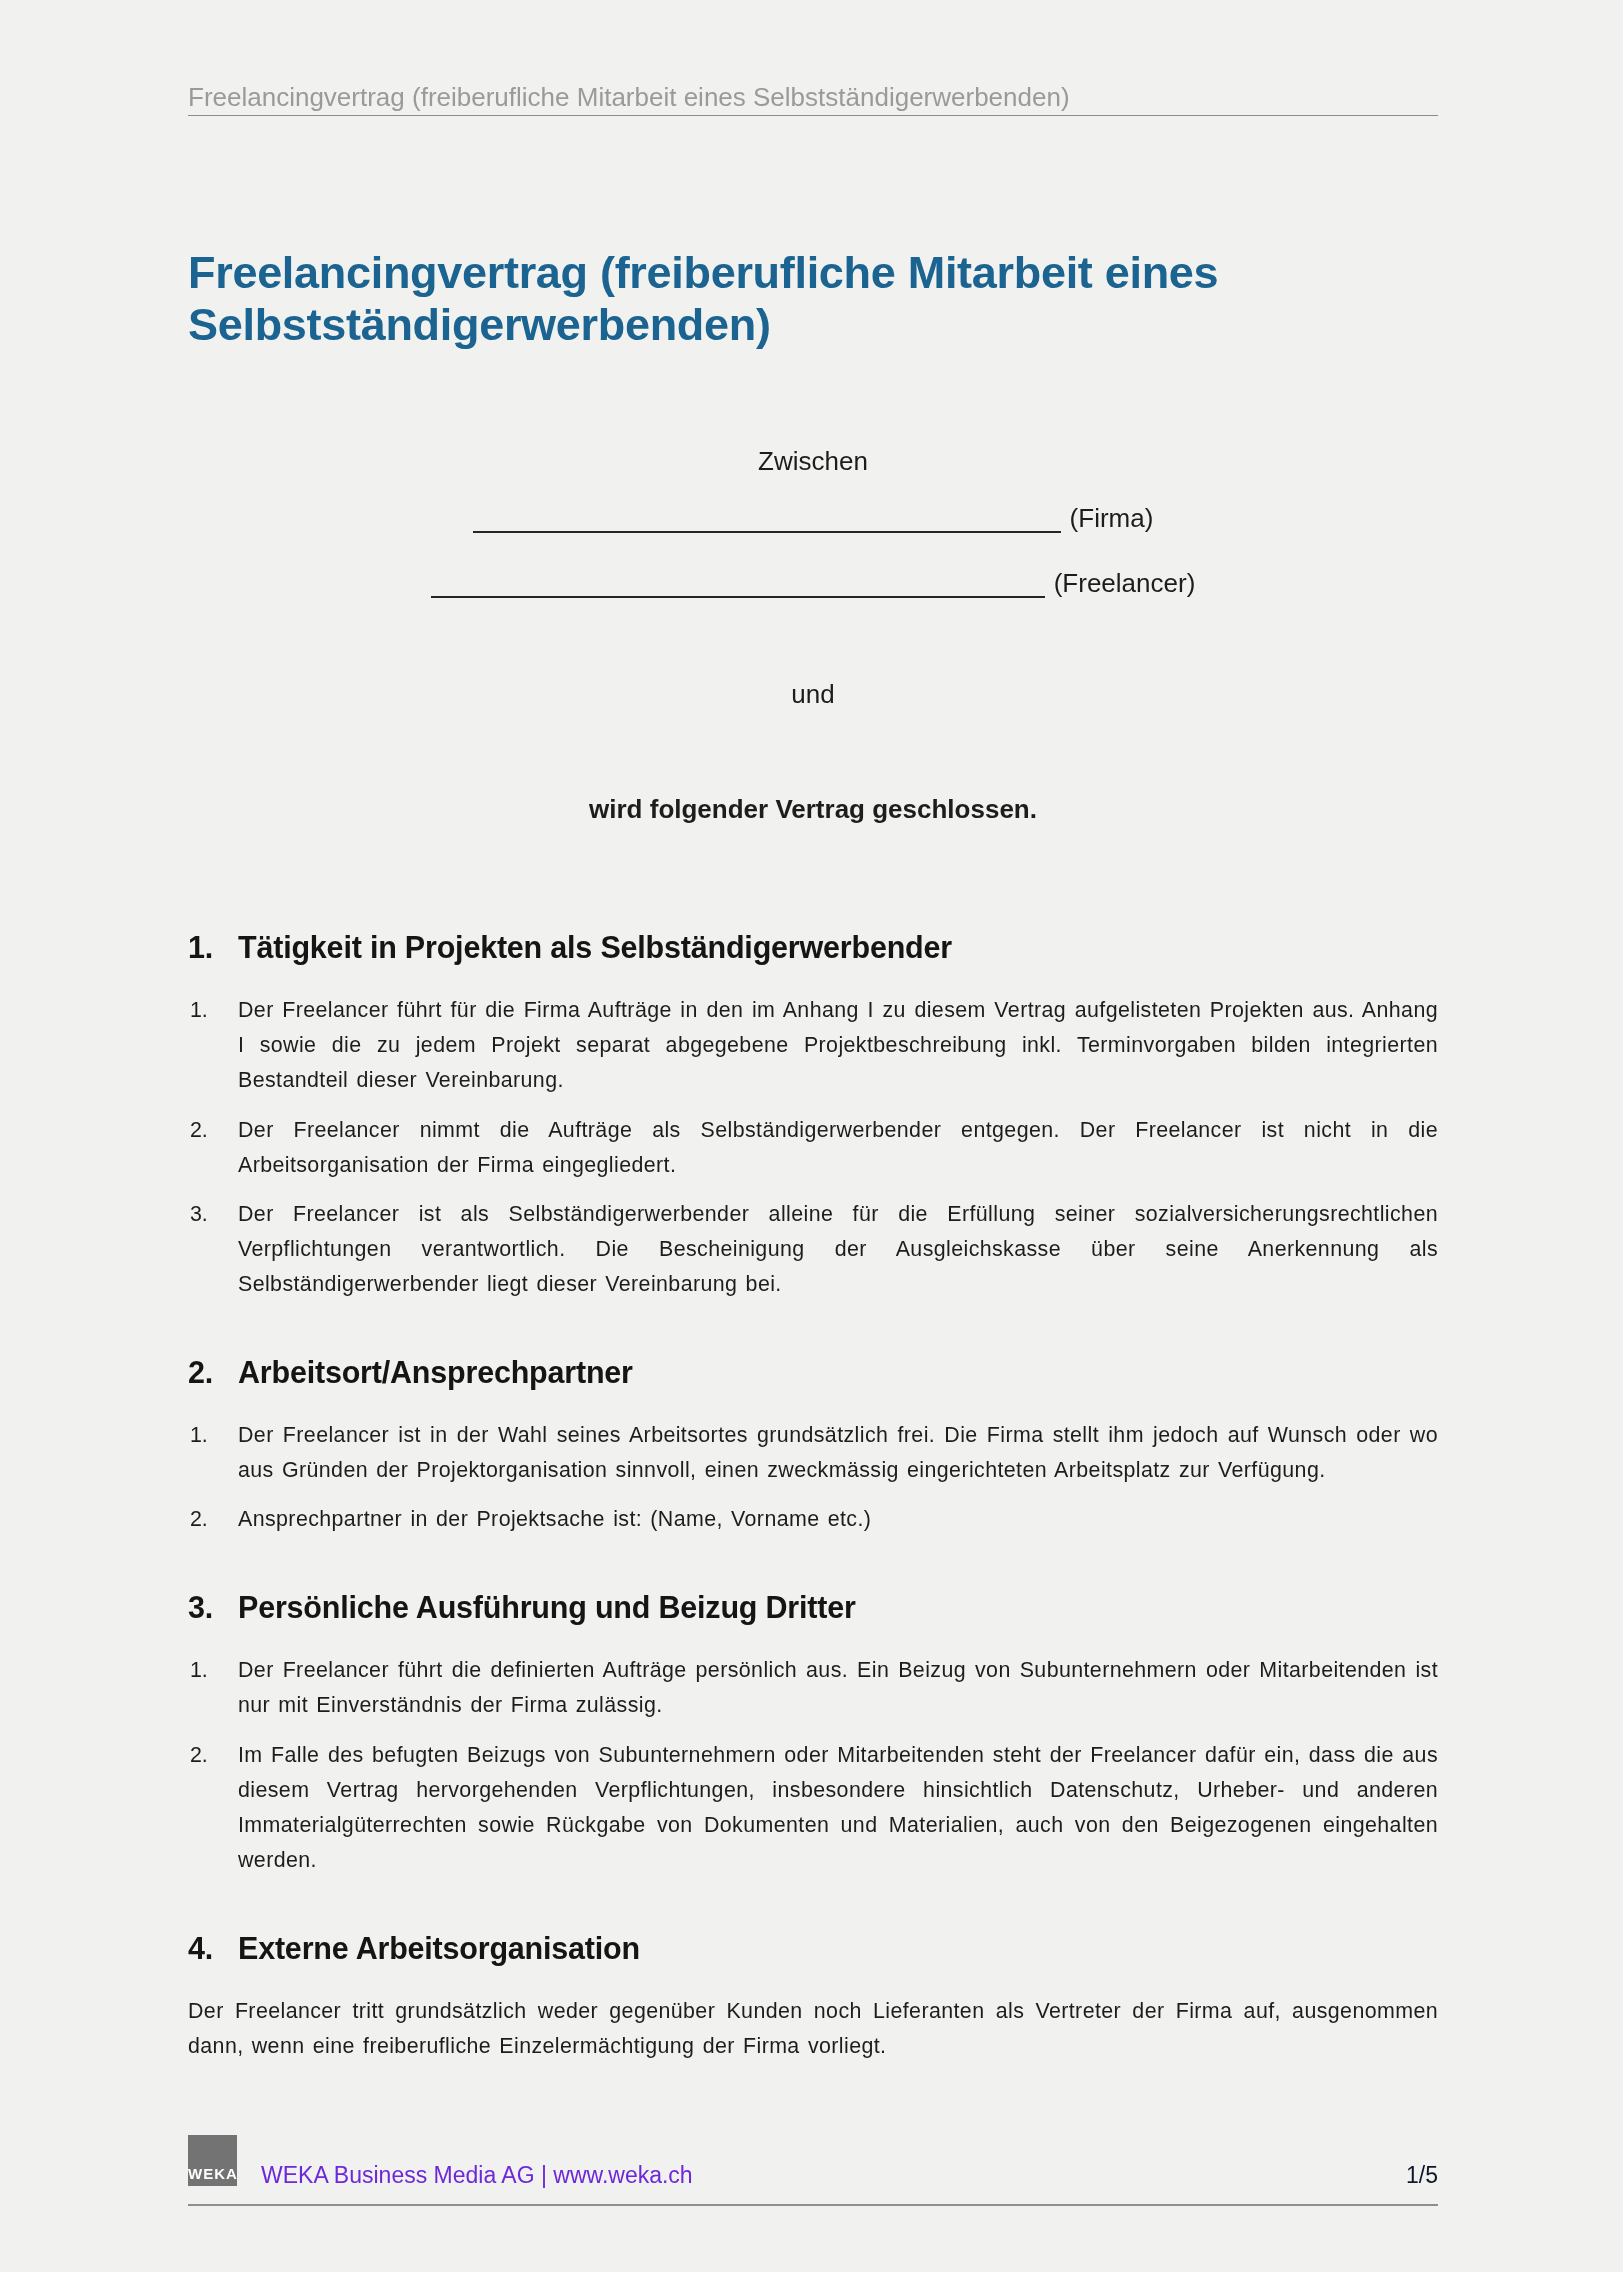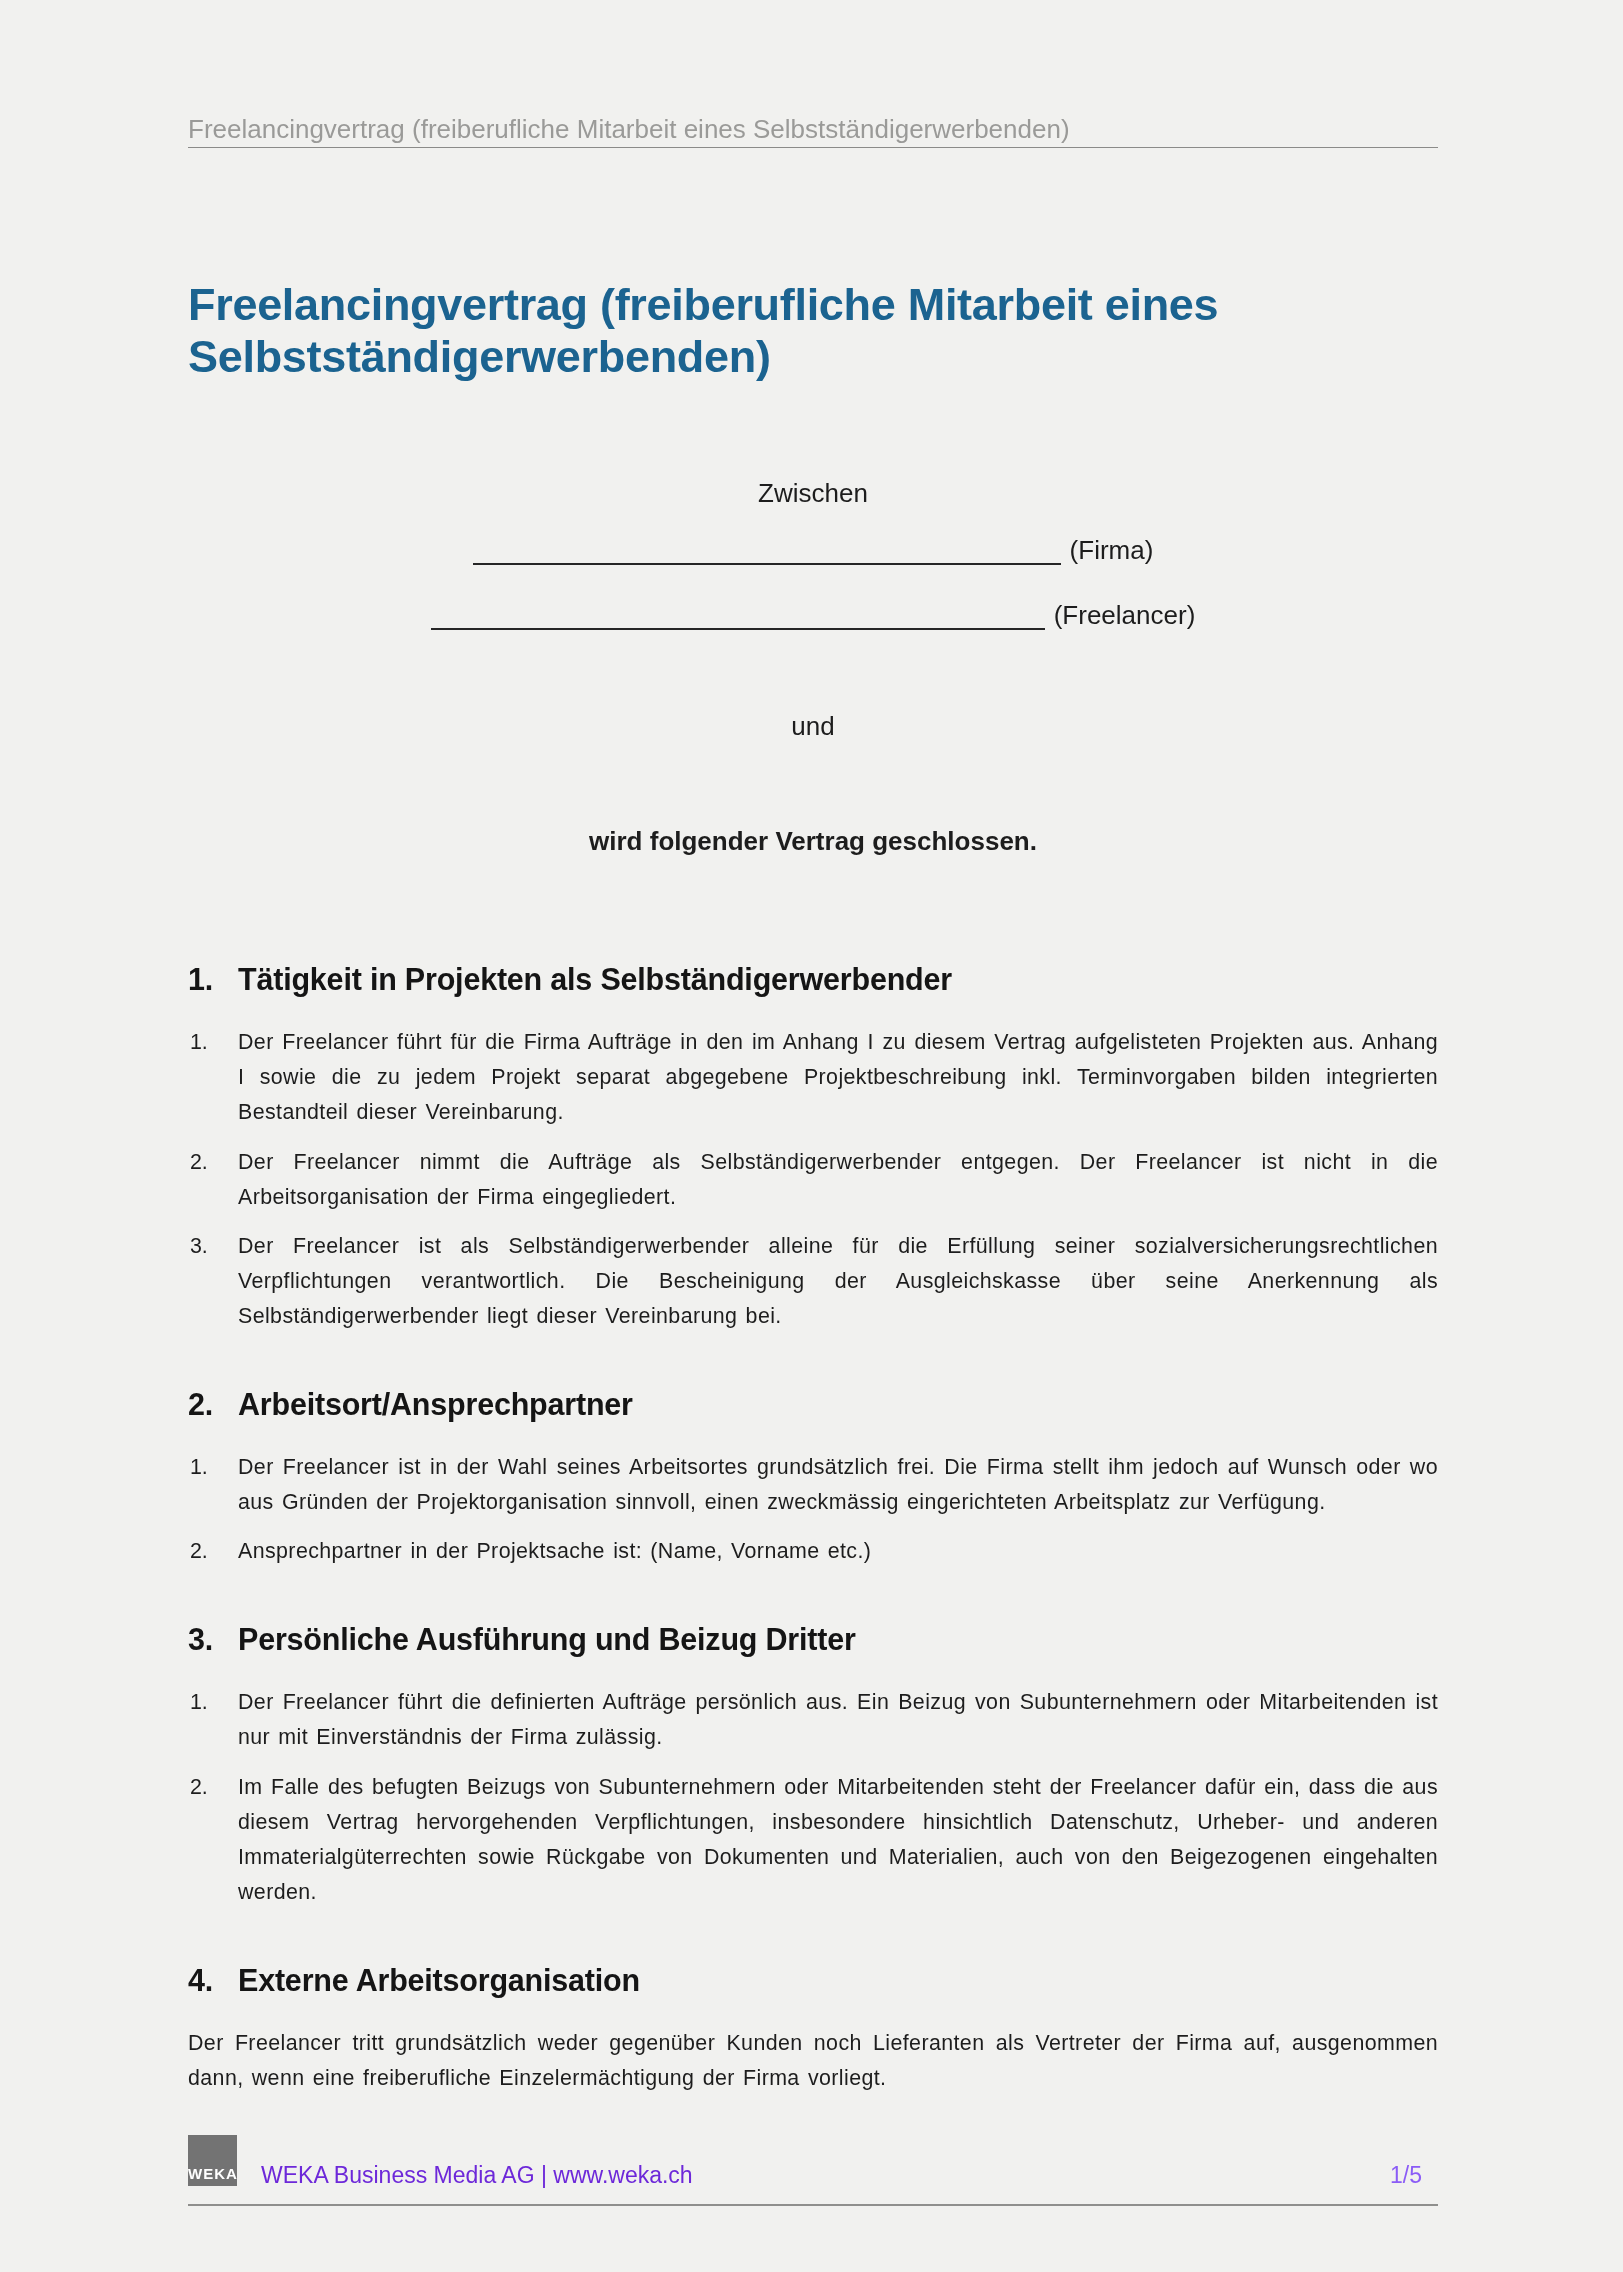--- a/index.html
+++ b/index.html
@@ -12,21 +12,21 @@
   .page {
     position: relative;
     width: 1623px;
     height: 2273px;
     background: #f1f1ef;
     overflow: hidden;
     font-family: "Liberation Sans", sans-serif;
     color: #1d1d1d;
   }
   .content {
-    padding: 114px 185px 0 188px; 
+    padding: 82px 185px 0 188px; 
   }
 
   
   .running-title {
     font-size: 26px;
     line-height: 30px;
     color: #9a9a98;
     white-space: nowrap;
   }
   .header-rule {
@@ -129,24 +129,24 @@
   .footer-company {
     position: absolute;
     left: 73px;
     top: 27px;
     font-size: 23px;
     color: #6d28d9;
     white-space: nowrap;
   }
   .page-indicator {
     position: absolute;
-    right: 16px;
+    right: 0;
     top: 27px;
     font-size: 23px;
-    color: #8b5cf6;
+    color: #0f172a;
   }
   .footer-rule {
     position: absolute;
     left: 188px;
     right: 185px;
     top: 2204px;
     height: 1.9px;
     background: #8f8f8d;
   }
 </style>

